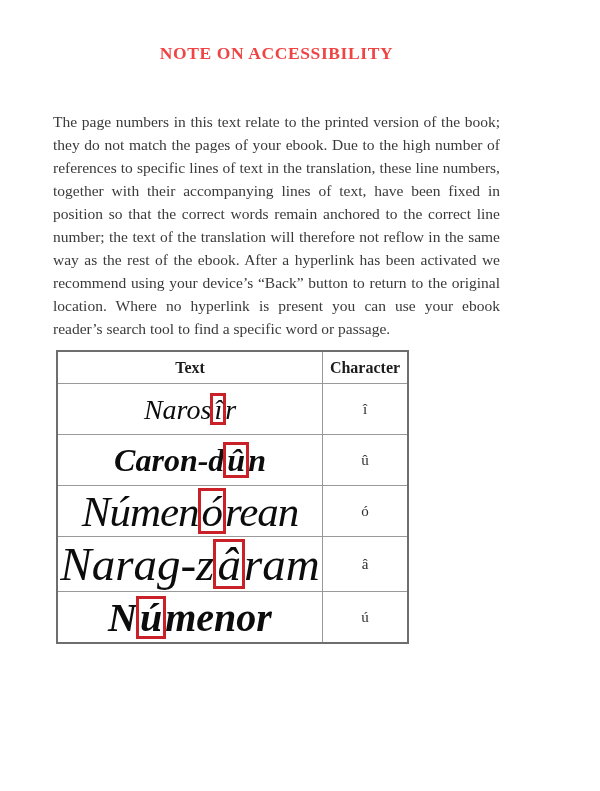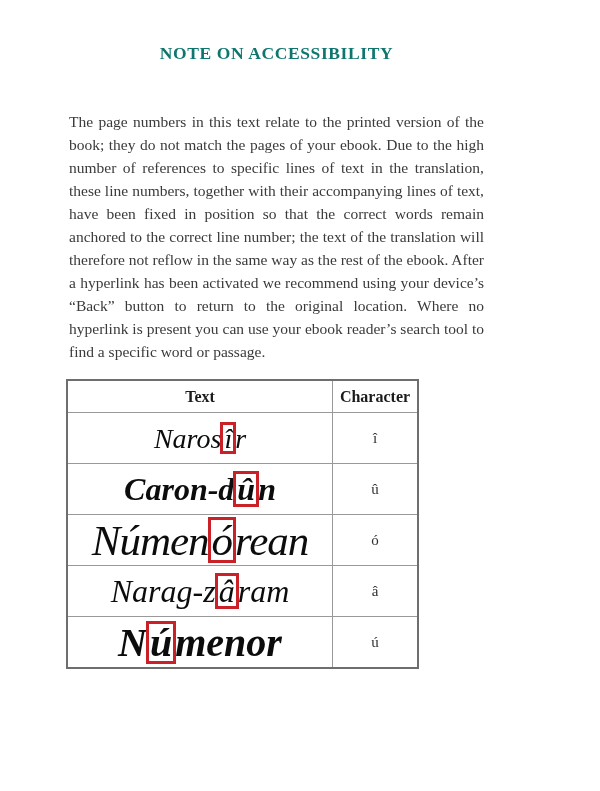--- a/index.html
+++ b/index.html
@@ -10,38 +10,38 @@
     overflow: hidden;
   }
   .content {
     margin-left: 53px;
     width: 447px;
   }
   .page-title {
     margin: 0;
     padding-top: 43px;
     text-align: center;
-    color: #0f766e;
+    color: #ef4444;
     font-size: 17.5px;
     font-weight: bold;
     letter-spacing: 0.6px;
     font-family: "Liberation Serif", serif;
   }
   .para {
-    margin: 16px;
+    margin: 0;
     color: #3a3a3a;
     font-size: 15.5px;
     line-height: 23px;
     text-align: justify;
   }
   .para-1 { margin-top: 46px; }
   .para-2 { margin-top: 14px; }
   table.char-table {
     margin-top: 10px;
-    margin-left: 13px;
+    margin-left: 3px;
     border-collapse: collapse;
     border: 2px solid #6e6e6e;
     table-layout: fixed;
     width: 352px;
   }
   .char-table th, .char-table td {
     border: 1px solid #999999;
     text-align: center;
     vertical-align: middle;
     padding: 0;
@@ -58,21 +58,21 @@
   .char-table td.word-cell { height: 50px; }
   .word {
     color: #0c0c0c;
     white-space: nowrap;
     font-family: "Liberation Serif", serif;
     font-style: italic;
   }
   .w0 .word { font-style: italic; font-size: 28px; }
   .w1 .word { font-style: italic; font-weight: bold; font-size: 32px; }
   .w2 .word { font-size: 43px; letter-spacing: -1px; }
-  .w3 .word { font-style: italic; font-size: 32px; }
+  .w3 .word { font-style: italic; font-size: 47px; }
   .w4 .word { font-style: italic; font-weight: bold; font-size: 40px; text-align: right; }
   .redbox {
     display: inline-block;
     border: 3px solid #c92127;
     line-height: 0.92;
     padding: 1px 1px 0 1px;
     margin: 0 -1px;
     vertical-align: baseline;
   }
   .char-cell {

